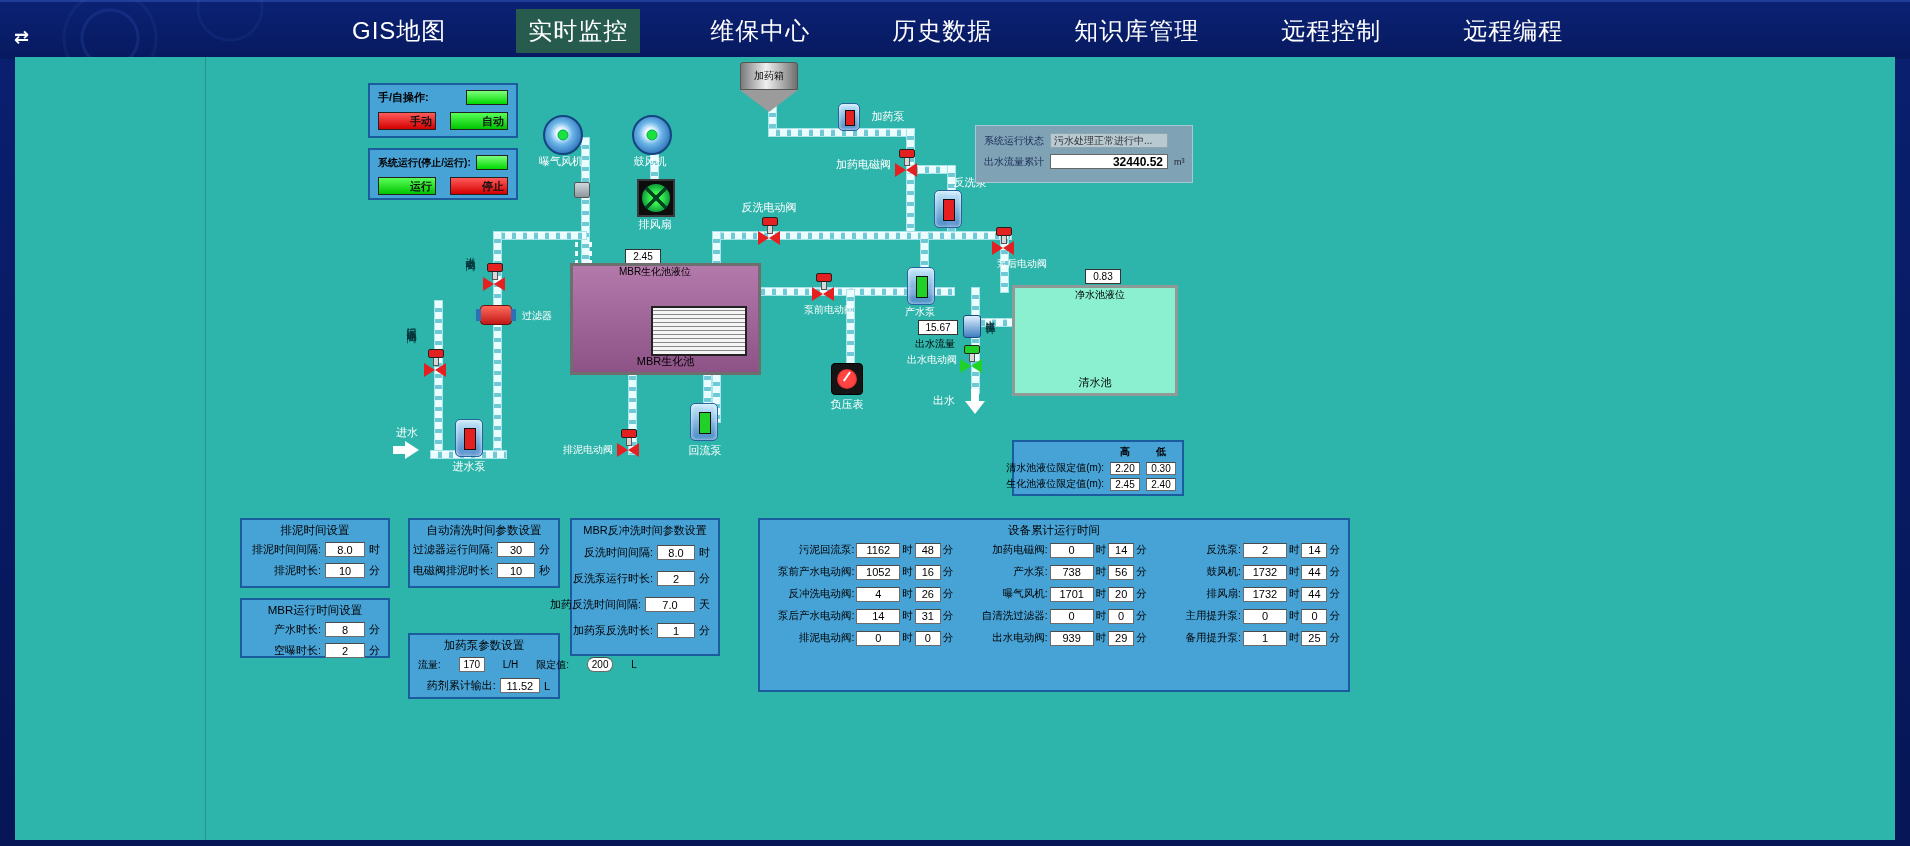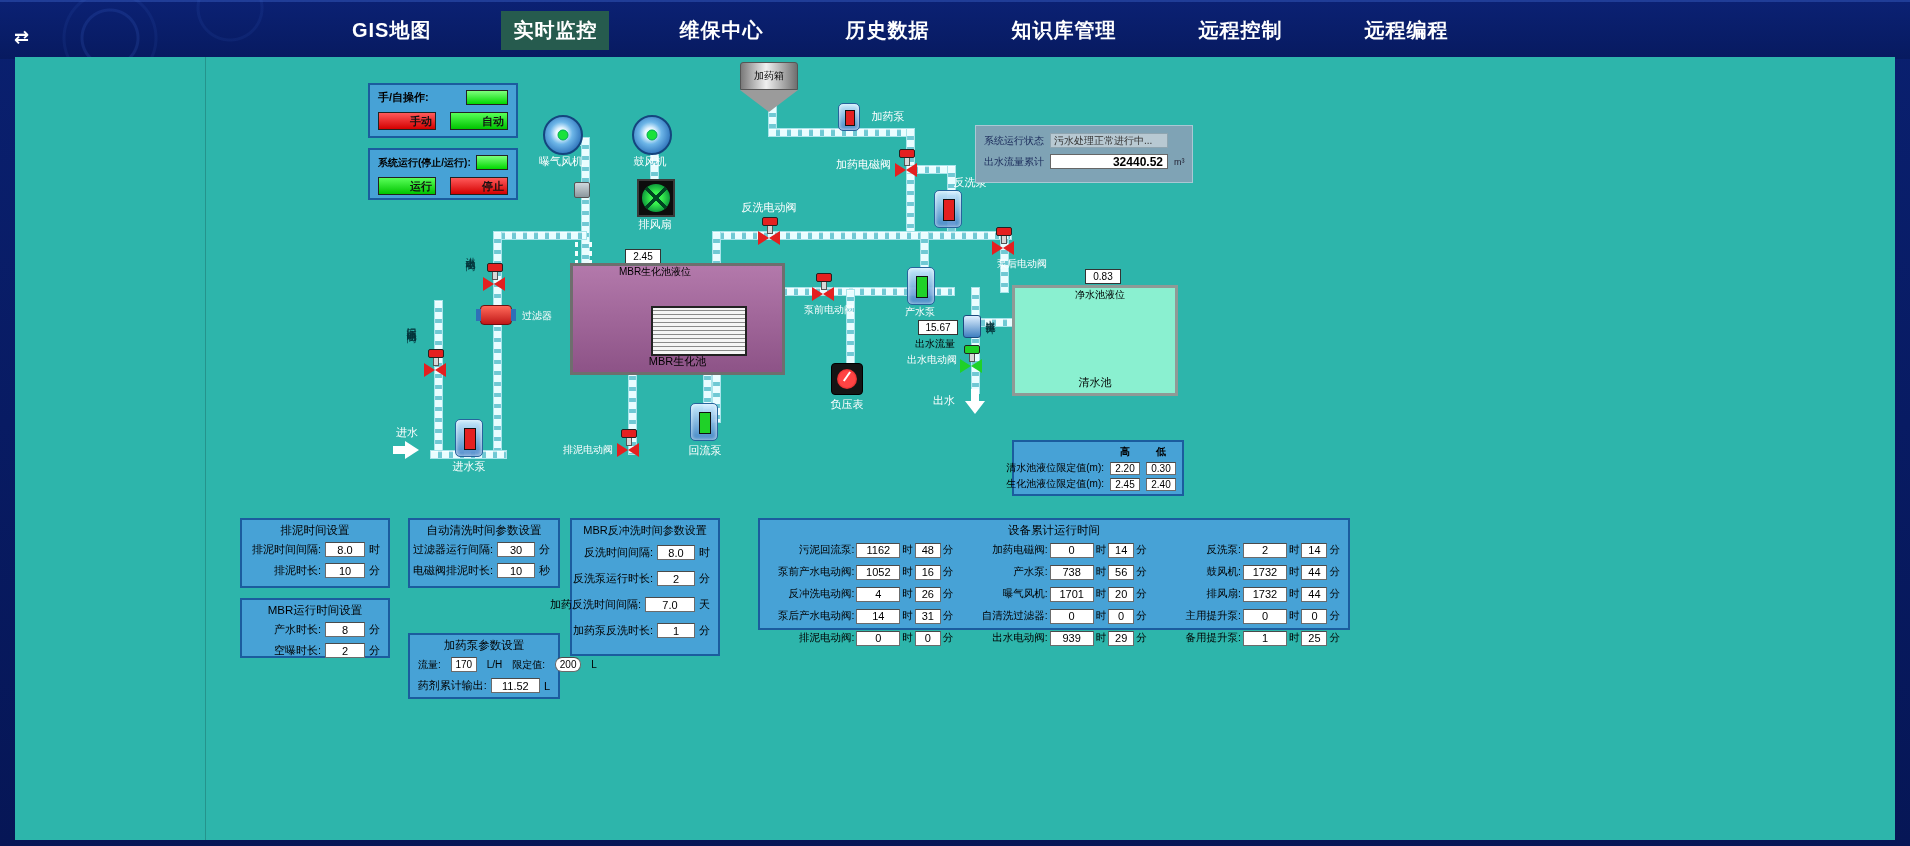--- a/index.html
+++ b/index.html
@@ -9,21 +9,21 @@
 
   
   .topbar{position:absolute;left:0;top:0;width:100%;height:57px;background:linear-gradient(180deg,#0b2173,#071a60);border-top:2px solid rgba(80,130,255,.35);}
   .hdr-deco{position:absolute;left:40px;top:-34px;width:300px;height:130px;opacity:.5;pointer-events:none;
     background:
       radial-gradient(circle at 70px 70px, transparent 26px, rgba(90,140,255,.25) 27px 29px, transparent 30px),
       radial-gradient(circle at 70px 70px, transparent 44px, rgba(90,140,255,.15) 45px 47px, transparent 48px),
       radial-gradient(circle at 190px 40px, transparent 30px, rgba(90,140,255,.15) 31px 33px, transparent 34px);}
   .toggle{position:absolute;left:14px;top:28px;color:#fff;font-size:18px;font-weight:bold;line-height:18px;}
   .nav{position:absolute;left:340px;top:0;height:57px;display:flex;align-items:center;gap:58px;}
-  .tab{color:#fff;font-size:20px;font-weight:700;letter-spacing:1px;white-space:nowrap;padding:6px 12px;}
+  .tab{color:#fff;font-size:24px;font-weight:400;letter-spacing:1px;white-space:nowrap;padding:6px 12px;}
   .tab.active{background:#265b4e;}
 
   
   .canvas{position:absolute;left:15px;top:57px;width:1880px;height:783px;background:#2db5ab;}
   .seam{position:absolute;left:190px;top:0;width:1px;height:783px;background:rgba(0,0,0,.18);}
 
   
   .pipe{position:absolute;height:7px;background:repeating-linear-gradient(90deg,#e9fdff 0 7px,#6fc9d4 7px 11px);border:1px solid #a7e4ea;box-shadow:inset 0 1px 1px rgba(255,255,255,.7);}
   .pipe.v{width:7px;height:auto;background:repeating-linear-gradient(180deg,#e9fdff 0 7px,#6fc9d4 7px 11px);}
   .rod{position:absolute;width:3px;background:repeating-linear-gradient(180deg,#f4ffff 0 5px,rgba(0,0,0,0) 5px 9px);}
@@ -71,21 +71,21 @@
   .filter-dev::after{content:"";position:absolute;right:-5px;top:3px;width:5px;height:12px;background:#2f6fb8;}
 
   .arrow-right{position:absolute;width:26px;height:18px;}
   .arrow-right::before{content:"";position:absolute;left:0;top:5px;width:12px;height:8px;background:#fff;}
   .arrow-right::after{content:"";position:absolute;left:12px;top:0;width:0;height:0;border-top:9px solid transparent;border-bottom:9px solid transparent;border-left:14px solid #fff;}
   .arrow-down{position:absolute;width:20px;height:26px;}
   .arrow-down::before{content:"";position:absolute;left:6px;top:0;width:8px;height:12px;background:#fff;}
   .arrow-down::after{content:"";position:absolute;left:0;top:12px;width:0;height:0;border-left:10px solid transparent;border-right:10px solid transparent;border-top:13px solid #fff;}
 
   
-  .mbr-tank{position:absolute;left:555px;top:206px;width:185px;height:106px;background:linear-gradient(180deg,#b379ab,#8d5387);border:3px solid #6e6e6e;padding-left:24px;}
+  .mbr-tank{position:absolute;left:555px;top:206px;width:185px;height:106px;background:linear-gradient(180deg,#b379ab,#8d5387);border:3px solid #6e6e6e;}
   .membrane{position:absolute;left:78px;top:40px;width:92px;height:46px;background:repeating-linear-gradient(0deg,#f5f5f5 0 3px,#8a8a8a 3px 4px);border:2px solid #222;}
   .tank-label{position:absolute;left:0;bottom:3px;width:100%;text-align:center;font-size:11px;color:#000;}
   .clean-tank{position:absolute;left:997px;top:228px;width:160px;height:105px;background:#8af0d0;border:3px solid #8f9a96;}
 
   
   .panel{position:absolute;background:#47a2d6;border:2px solid #1b5c9e;color:#000;box-sizing:border-box;}
   .ptitle{text-align:center;font-size:11.5px;padding:3px 0 1px;}
   .prow{display:flex;align-items:center;justify-content:flex-end;gap:4px;padding:3px 8px;font-size:11px;white-space:nowrap;}
   .ibox{background:#fff;border:1px solid #6b6b6b;border-top-color:#4a4a4a;font-size:11px;color:#000;text-align:center;height:15px;padding:0 1px;font-family:inherit;box-sizing:border-box;}
 
@@ -334,31 +334,31 @@
       </div>
       <div class="prow">
         <span data-interactable="false">电磁阀排泥时长:</span>
         <input class="ibox" style="width: 38px;" data-interactable="true" value="10">
         <span data-interactable="false">秒</span>
       </div>
     </div>
 
     <div class="panel" style="left:393px;top:535px;width:152px;height:66px;margin-top:41px;" data-interactable="false">
       <div class="ptitle" data-interactable="false">加药泵参数设置</div>
-      <div class="prow" style="justify-content:space-between;gap:10px;font-size:10px;">
+      <div class="prow" style="justify-content:space-between;gap:18px;font-size:10px;">
         <span data-interactable="false">流量:</span>
         <input class="ibox" style="width: 26px; font-size: 10px;" data-interactable="true" value="170">
         <span data-interactable="false">L/H</span>
         <span data-interactable="false">限定值:</span>
         <input class="ibox" style="width: 26px; font-size: 10px; border-radius: 7px;" data-interactable="true" value="200">
         <span data-interactable="false">L</span>
       </div>
       <div class="prow">
         <span data-interactable="false">药剂累计输出:</span>
-        <input class="ibox" style="width: 49px;" data-interactable="true" value="11.52">
+        <input class="ibox" style="width: 40px;" data-interactable="true" value="11.52">
         <span data-interactable="false">L</span>
       </div>
     </div>
 
     <div class="panel" style="left:555px;top:461px;width:150px;height:138px;" data-interactable="false">
       <div class="ptitle" style="font-size:11px;" data-interactable="false">MBR反冲洗时间参数设置</div>
       <div class="prow" style="padding-top:6px;">
         <span data-interactable="false">反洗时间间隔:</span>
         <input class="ibox" style="width: 38px;" data-interactable="true" value="8.0">
         <span data-interactable="false">时</span>
@@ -373,21 +373,21 @@
         <input class="ibox" style="width: 50px;" data-interactable="true" value="7.0">
         <span data-interactable="false">天</span>
       </div>
       <div class="prow" style="padding-top:8px;">
         <span data-interactable="false">加药泵反洗时长:</span>
         <input class="ibox" style="width: 38px;" data-interactable="true" value="1">
         <span data-interactable="false">分</span>
       </div>
     </div>
 
-    <div class="panel" style="left:743px;top:461px;width:592px;height:112px;" data-interactable="false">
+    <div class="panel" style="left:743px;top:461px;width:592px;height:174px;" data-interactable="false">
       <div class="ptitle" data-interactable="false">设备累计运行时间</div>
       <div class="rt-grid" data-interactable="false">
 
         <div data-interactable="false">
           <div class="rt-row" data-interactable="false">
             <span data-interactable="false">污泥回流泵:</span>
             <input class="ibox" style="width: 44px;" data-interactable="true" value="1162">
             <span data-interactable="false">时</span>
             <input class="ibox" style="width: 26px;" data-interactable="true" value="48">
             <span data-interactable="false">分</span>

